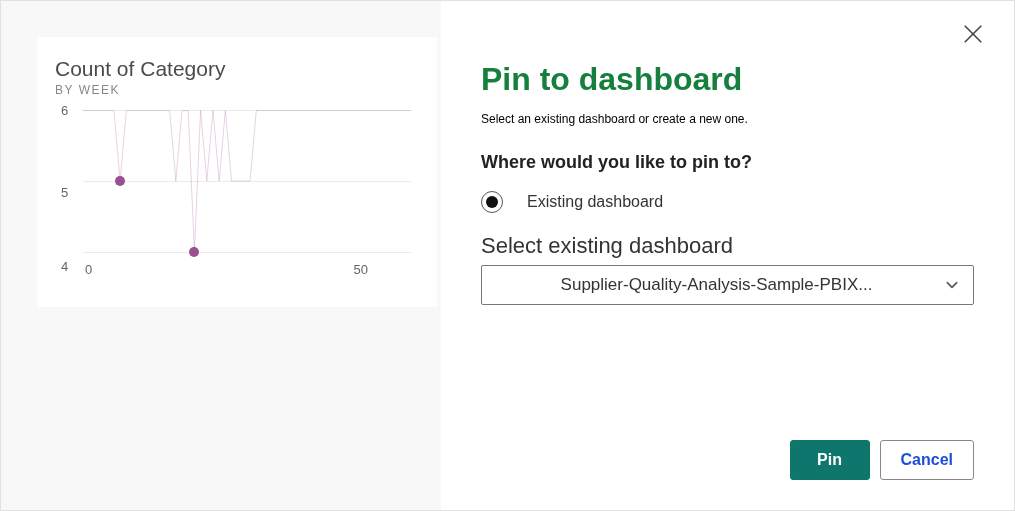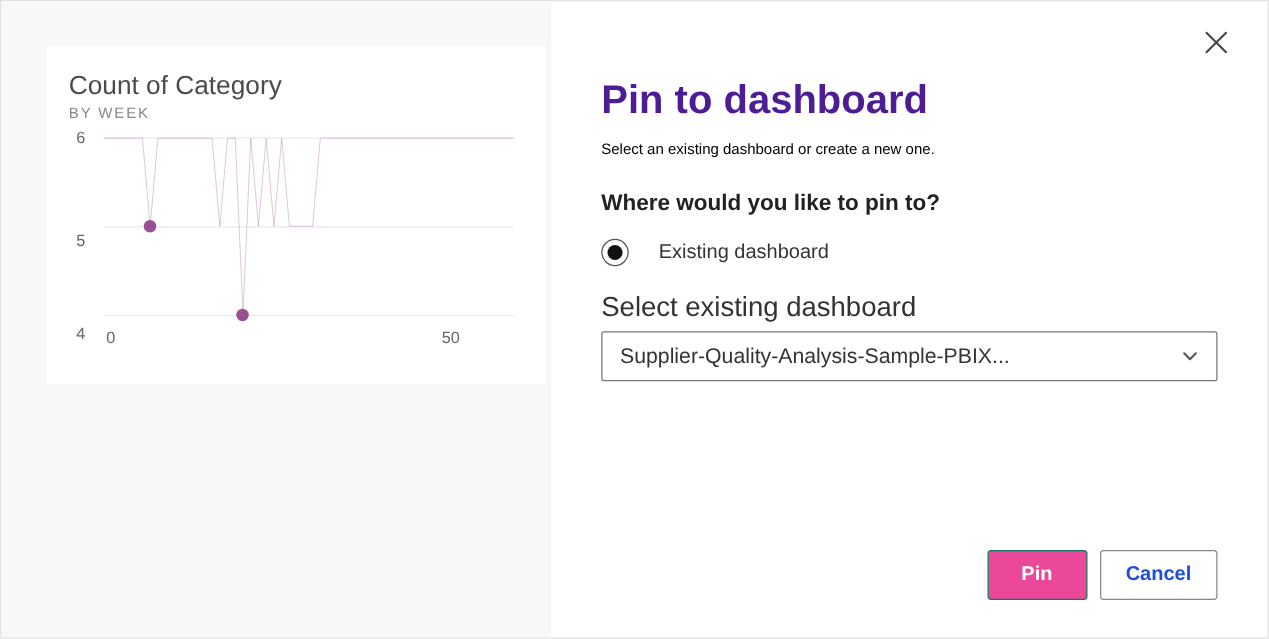--- a/index.html
+++ b/index.html
@@ -102,21 +102,21 @@
       cursor: pointer;
       color: #444;
     }
     .close-btn svg {
       width: 100%;
       height: 100%;
     }
     .dialog-title {
       font-size: 32px;
       font-weight: 600;
-      color: #4c1d95;
+      color: #15803d;
       margin-top: 30px;
     }
     .dialog-desc {
       font-size: 12px;
       color: #000000;
       margin-top: 14px;
     }
     .field-heading {
       font-size: 18px;
       font-weight: 600;
@@ -170,20 +170,21 @@
       color: #333;
       cursor: pointer;
       justify-content: space-between;
       background: #fff;
     }
     .select-text {
       white-space: nowrap;
       overflow: hidden;
       text-overflow: ellipsis;
       flex: 1;
+      text-align: center;
     }
     .chevron {
       width: 14px;
       height: 14px;
       flex-shrink: 0;
       margin-left: 8px;
     }
     .button-row {
       display: flex;
       gap: 10px;
@@ -197,21 +198,21 @@
       padding: 0 20px;
       border-radius: 3px;
       font-size: 16px;
       font-weight: 600;
       cursor: pointer;
       display: inline-flex;
       align-items: center;
       justify-content: center;
     }
     .btn-primary {
-      background: #ec4899;
+      background: #0f766e;
       color: #fff;
       border: 1px solid #0d7a5f;
     }
     .btn-secondary {
       background: #fff;
       color: #1d4ed8;
       border: 1px solid #888;
     }
   </style>
 </head>

